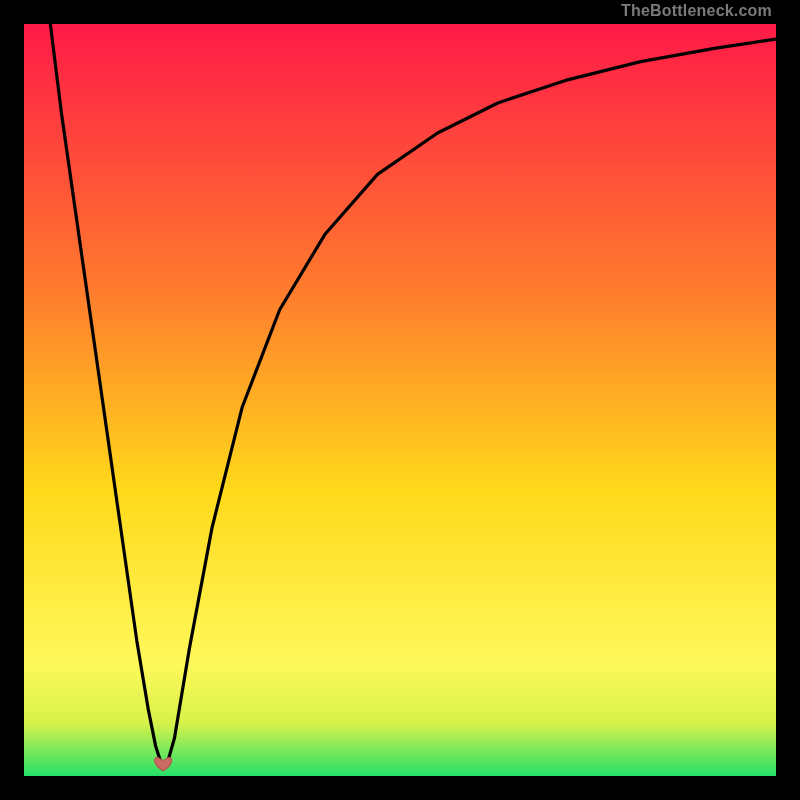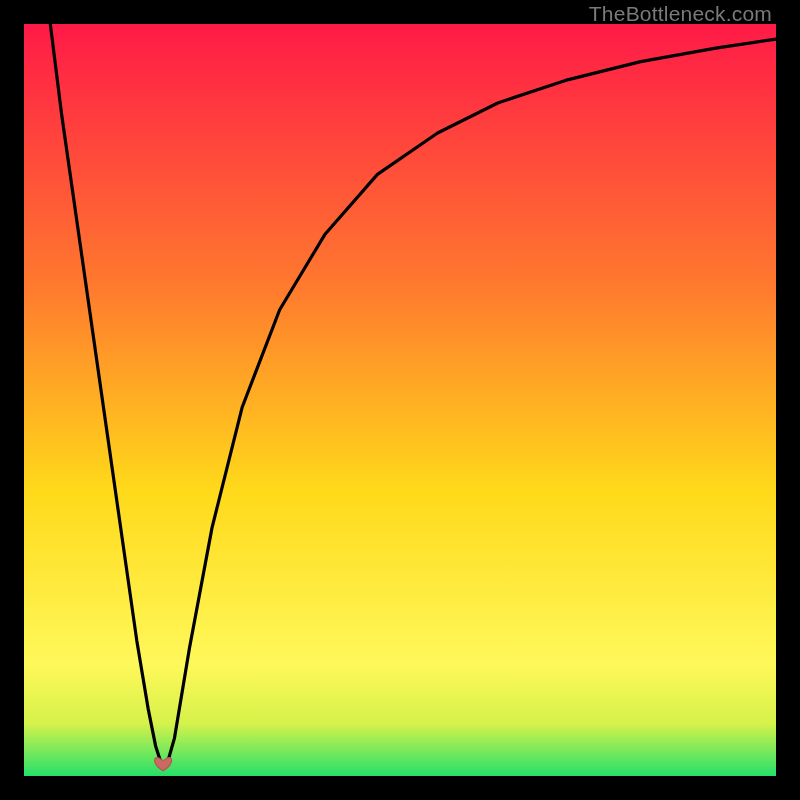--- a/index.html
+++ b/index.html
@@ -24,22 +24,22 @@
     left: 0;
     top: 0;
     width: 752px;
     height: 752px;
   }
   .watermark {
     position: absolute;
     top: 2px;
     right: 28px;
     color: #7a7a7a;
-    font-size: 21px;
-    font-weight: 400;
+    font-size: 16px;
+    font-weight: 700;
     letter-spacing: 0.2px;
     user-select: none;
   }
 </style>
 </head>
 <body>
 
 <div class="watermark">TheBottleneck.com</div>
 
 <div class="frame">

